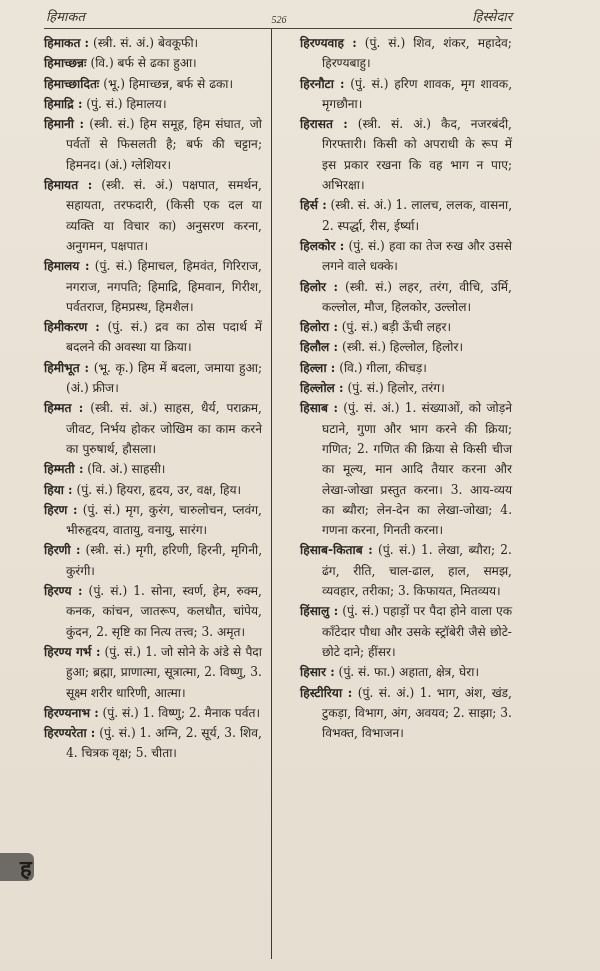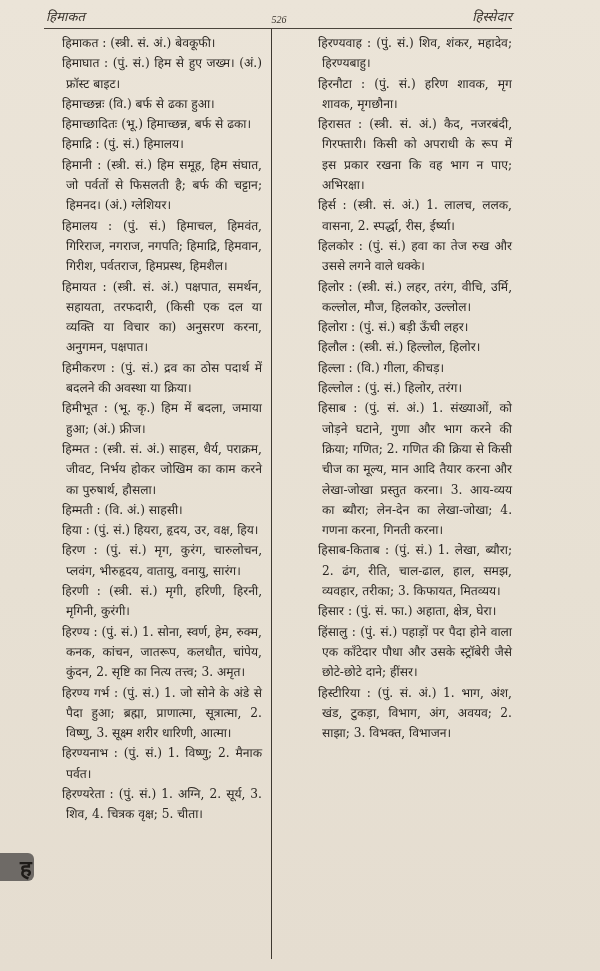--- a/index.html
+++ b/index.html
@@ -27,21 +27,21 @@
   .col-rule {
     position: absolute; left: 271px; top: 29px; width: 1px; height: 930px; background: #3e3830;
   }
   .col {
     position: absolute; top: 33px; font-size: 12.2px; line-height: 20.3px;
   }
   .col.left { left: 46px; width: 216px; }
   .col.right { left: 334px; width: 178px; }
   .col.right { left: 334px; }
   .entry { text-indent: -22px; padding-left: 22px; margin: 0; text-align: justify; }
-  .hw { font-weight: normal; margin-left: 18px; }
+  .hw { font-weight: bold; }
   .thumb-tab {
     position: absolute; left: -6px; top: 853px; width: 40px; height: 28px;
     background: #6e6a66; border-radius: 0 6px 6px 0;
   }
   .thumb-letter {
     position: absolute; left: 20px; top: 852px; font-size: 22px; font-weight: bold; color: #1e1b18;
     font-family: "DejaVu Sans", sans-serif;
   }
 </style>
 </head>
@@ -51,27 +51,26 @@
   <div class="header">
     <span>हिमाकत</span>
     <span class="pg">526</span>
     <span class="rh">हिस्सेदार</span>
   </div>
   <div class="header-rule"></div>
   <div class="col-rule"></div>
 
   <div class="col left" id="leftcol" style="left: 44px; width: 218px;">
       <p class="entry"><span class="hw">हिमाकत :</span><span> (स्त्री. सं. अं.) बेवकूफी।</span></p>
-      <p class="entry"><span class="hw">हिमाघात :</span><span> (पुं. सं.) हिम से हुए जख्म। (अं.) फ्रॉस्ट बाइट।</span></p>
       <p class="entry"><span class="hw">हिमाच्छन्नः</span><span> (वि.) बर्फ से ढका हुआ।</span></p>
       <p class="entry"><span class="hw">हिमाच्छादितः</span><span> (भू.) हिमाच्छन्न, बर्फ से ढका।</span></p>
       <p class="entry"><span class="hw">हिमाद्रि :</span><span> (पुं. सं.) हिमालय।</span></p>
       <p class="entry"><span class="hw">हिमानी :</span><span> (स्त्री. सं.) हिम समूह, हिम संघात, जो पर्वतों से फिसलती है; बर्फ की चट्टान; हिमनद। (अं.) ग्लेशियर।</span></p>
+      <p class="entry"><span class="hw">हिमायत :</span><span> (स्त्री. सं. अं.) पक्षपात, समर्थन, सहायता, तरफदारी, (किसी एक दल या व्यक्ति या विचार का) अनुसरण करना, अनुगमन, पक्षपात।</span></p>
       <p class="entry"><span class="hw">हिमालय :</span><span> (पुं. सं.) हिमाचल, हिमवंत, गिरिराज, नगराज, नगपति; हिमाद्रि, हिमवान, गिरीश, पर्वतराज, हिमप्रस्थ, हिमशैल।</span></p>
-      <p class="entry"><span class="hw">हिमायत :</span><span> (स्त्री. सं. अं.) पक्षपात, समर्थन, सहायता, तरफदारी, (किसी एक दल या व्यक्ति या विचार का) अनुसरण करना, अनुगमन, पक्षपात।</span></p>
       <p class="entry"><span class="hw">हिमीकरण :</span><span> (पुं. सं.) द्रव का ठोस पदार्थ में बदलने की अवस्था या क्रिया।</span></p>
       <p class="entry"><span class="hw">हिमीभूत :</span><span> (भू. कृ.) हिम में बदला, जमाया हुआ; (अं.) फ्रीज।</span></p>
       <p class="entry"><span class="hw">हिम्मत :</span><span> (स्त्री. सं. अं.) साहस, धैर्य, पराक्रम, जीवट, निर्भय होकर जोखिम का काम करने का पुरुषार्थ, हौसला।</span></p>
       <p class="entry"><span class="hw">हिम्मती :</span><span> (वि. अं.) साहसी।</span></p>
       <p class="entry"><span class="hw">हिया :</span><span> (पुं. सं.) हियरा, हृदय, उर, वक्ष, हिय।</span></p>
       <p class="entry"><span class="hw">हिरण :</span><span> (पुं. सं.) मृग, कुरंग, चारुलोचन, प्लवंग, भीरुहृदय, वातायु, वनायु, सारंग।</span></p>
       <p class="entry"><span class="hw">हिरणी :</span><span> (स्त्री. सं.) मृगी, हरिणी, हिरनी, मृगिनी, कुरंगी।</span></p>
       <p class="entry"><span class="hw">हिरण्य :</span><span> (पुं. सं.) 1. सोना, स्वर्ण, हेम, रुक्म, कनक, कांचन, जातरूप, कलधौत, चांपेय, कुंदन, 2. सृष्टि का नित्य तत्त्व; 3. अमृत।</span></p>
       <p class="entry"><span class="hw">हिरण्य गर्भ :</span><span> (पुं. सं.) 1. जो सोने के अंडे से पैदा हुआ; ब्रह्मा, प्राणात्मा, सूत्रात्मा, 2. विष्णु, 3. सूक्ष्म शरीर धारिणी, आत्मा।</span></p>
       <p class="entry"><span class="hw">हिरण्यनाभ :</span><span> (पुं. सं.) 1. विष्णु; 2. मैनाक पर्वत।</span></p>
@@ -83,20 +82,20 @@
       <p class="entry"><span class="hw">हिरासत :</span><span> (स्त्री. सं. अं.) कैद, नजरबंदी, गिरफ्तारी। किसी को अपराधी के रूप में इस प्रकार रखना कि वह भाग न पाए; अभिरक्षा।</span></p>
       <p class="entry"><span class="hw">हिर्स :</span><span> (स्त्री. सं. अं.) 1. लालच, ललक, वासना, 2. स्पर्द्धा, रीस, ईर्ष्या।</span></p>
       <p class="entry"><span class="hw">हिलकोर :</span><span> (पुं. सं.) हवा का तेज रुख और उससे लगने वाले धक्के।</span></p>
       <p class="entry"><span class="hw">हिलोर :</span><span> (स्त्री. सं.) लहर, तरंग, वीचि, उर्मि, कल्लोल, मौज, हिलकोर, उल्लोल।</span></p>
       <p class="entry"><span class="hw">हिलोरा :</span><span> (पुं. सं.) बड़ी ऊँची लहर।</span></p>
       <p class="entry"><span class="hw">हिलौल :</span><span> (स्त्री. सं.) हिल्लोल, हिलोर।</span></p>
       <p class="entry"><span class="hw">हिल्ला :</span><span> (वि.) गीला, कीचड़।</span></p>
       <p class="entry"><span class="hw">हिल्लोल :</span><span> (पुं. सं.) हिलोर, तरंग।</span></p>
       <p class="entry"><span class="hw">हिसाब :</span><span> (पुं. सं. अं.) 1. संख्याओं, को जोड़ने घटाने, गुणा और भाग करने की क्रिया; गणित; 2. गणित की क्रिया से किसी चीज का मूल्य, मान आदि तैयार करना और लेखा-जोखा प्रस्तुत करना। 3. आय-व्यय का ब्यौरा; लेन-देन का लेखा-जोखा; 4. गणना करना, गिनती करना।</span></p>
       <p class="entry"><span class="hw">हिसाब-किताब :</span><span> (पुं. सं.) 1. लेखा, ब्यौरा; 2. ढंग, रीति, चाल-ढाल, हाल, समझ, व्यवहार, तरीका; 3. किफायत, मितव्यय।</span></p>
+      <p class="entry"><span class="hw">हिंसालु :</span><span> (पुं. सं.) पहाड़ों पर पैदा होने वाला एक काँटेदार पौधा और उसके स्ट्रॉबेरी जैसे छोटे-छोटे दाने; हींसर।</span></p>
       <p class="entry"><span class="hw">हिसार :</span><span> (पुं. सं. फा.) अहाता, क्षेत्र, घेरा।</span></p>
-      <p class="entry"><span class="hw">हिंसालु :</span><span> (पुं. सं.) पहाड़ों पर पैदा होने वाला एक काँटेदार पौधा और उसके स्ट्रॉबेरी जैसे छोटे-छोटे दाने; हींसर।</span></p>
       <p class="entry"><span class="hw">हिस्टीरिया :</span><span> (पुं. सं. अं.) 1. भाग, अंश, खंड, टुकड़ा, विभाग, अंग, अवयव; 2. साझा; 3. विभक्त, विभाजन।</span></p>
     </div>
 
   <div class="thumb-tab"></div>
   <div class="thumb-letter">ह</div>
 </div>
 
 </body></html>

